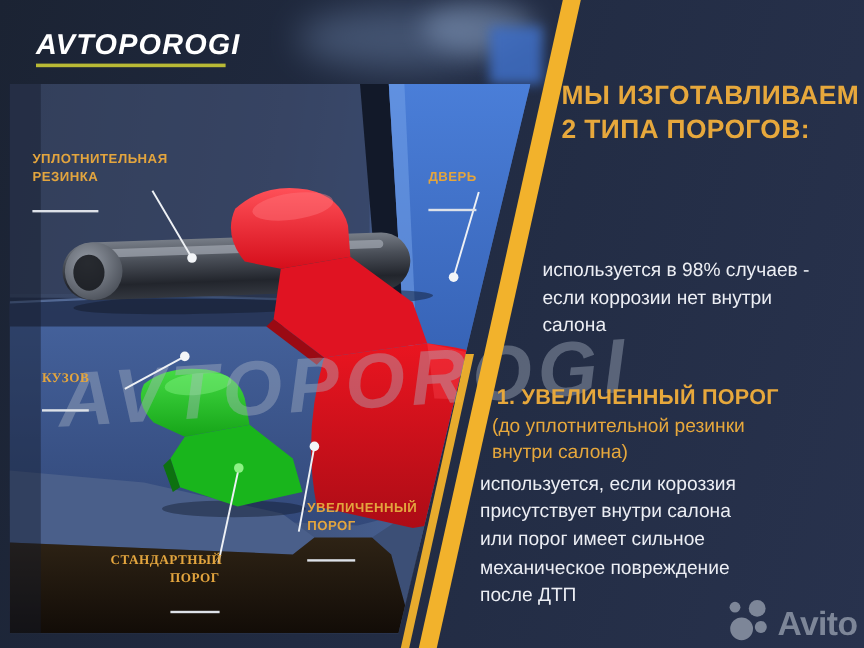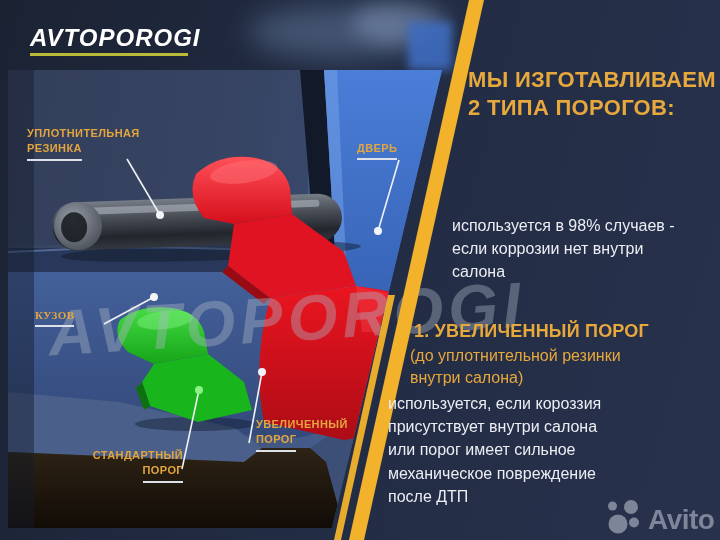--- a/index.html
+++ b/index.html
@@ -23,39 +23,39 @@
   .scene-svg,.overlay-svg{left:0;top:0;pointer-events:none;}
   .scene-svg{z-index:10;}
   .overlay-svg{z-index:30;}
   
   .watermark{left:48px;top:282px;z-index:20;color:rgba(172,182,198,.40);
              font-size:64px;font-weight:900;font-style:italic;letter-spacing:5px;
              transform:rotate(-3.5deg);white-space:nowrap;}
   
   .dlabel{z-index:40;color:#e3a53e;font-weight:700;font-size:11px;
           letter-spacing:.4px;line-height:1.4;}
-  .dlabel .ul{display:inline-block;border-bottom:2px solid #dde1e8;padding-bottom:2px;}
+  .dlabel .ul{display:inline-block;border-bottom:2px solid #dde1e8;padding-bottom:18px;}
   .lab-seal{left:27px;top:126px;}
   .lab-door{left:357px;top:141px;}
   .lab-body{left:35px;top:308px;font-family:Liberation Serif, serif;}
-  .lab-standard{left:92px;top:448px;width:91px;text-align:right;}
+  .lab-standard{left:92px;top:460px;width:91px;text-align:right;font-family:Liberation Serif, serif;}
   .lab-enlarged{left:256px;top:417px;}
   
   .gold{color:#e7a83c;}
   .panel-heading{left:468px;top:66px;z-index:40;font-size:22px;font-weight:800;
                  line-height:1.28;letter-spacing:.3px;}
   .sec-title{z-index:40;font-size:18px;font-weight:800;letter-spacing:.2px;}
   .sec-sub{z-index:40;font-size:16px;font-weight:400;line-height:1.4;}
   .sec-body{z-index:40;font-size:16px;font-weight:400;line-height:1.45;color:#eceef4;}
   .s1-title{left:450px;top:164px;}
   .s1-sub{left:446px;top:188px;}
   .s1-body{left:452px;top:214px;width:240px;}
   .s2-title{left:414px;top:321px;}
   .s2-sub{left:410px;top:345px;width:220px;}
-  .s2-body{left:388px;top:392px;width:236px;}
+  .s2-body{left:400px;top:392px;width:236px;}
   
   .avito{left:606px;top:496px;z-index:40;}
 </style>
 </head>
 <body>
 
 <div class="canvas">
 
   <div class="abs blob1"></div>
   <div class="abs blob2"></div>

